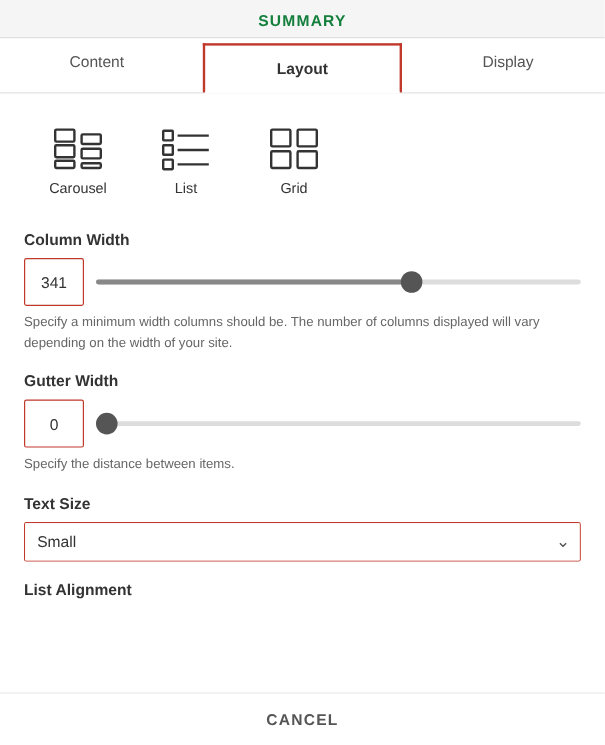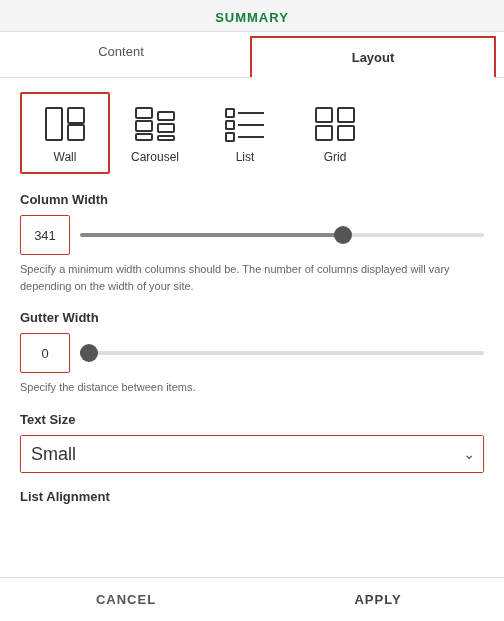--- a/index.html
+++ b/index.html
@@ -162,21 +162,21 @@
     }
     .select-wrapper {
       position: relative;
       width: 100%;
       border: 1.5px solid #c0392b;
       border-radius: 2px;
     }
     .select-field {
       width: 100%;
       padding: 8px 30px 8px 10px;
-      font-size: 18px;
+      font-size: 13px;
       color: #333;
       background: #fff;
       border: none;
       appearance: none;
       cursor: pointer;
       outline: none;
     }
     .select-arrow {
       position: absolute;
       right: 8px;
@@ -221,35 +221,29 @@
   <span>SUMMARY</span>
 </div>
 
 <div class="tabs-row">
   <div class="tab">
     <span>Content</span>
   </div>
   <div class="tab active">
     <span>Layout</span>
   </div>
+  <div class="tab">
+    <span>Display</span>
+  </div>
 </div>
 
 <div class="content-area">
 
   <div class="layout-icons-row">
 
-    <div class="layout-icon-item selected">
-      <svg class="icon-svg" viewBox="0 0 46 40" fill="none" xmlns="http://www.w3.org/2000/svg">
-
-        <rect x="4" y="4" width="16" height="32" rx="1" stroke="#333" stroke-width="2" fill="none"></rect>
-        <rect x="26" y="4" width="16" height="15" rx="1" stroke="#333" stroke-width="2" fill="none"></rect>
-        <rect x="26" y="21" width="16" height="15" rx="1" stroke="#333" stroke-width="2" fill="none"></rect>
-      </svg>
-      <span class="icon-label">Wall</span>
-    </div>
 
     <div class="layout-icon-item">
       <svg class="icon-svg" viewBox="0 0 46 40" fill="none" xmlns="http://www.w3.org/2000/svg">
 
         <rect x="4" y="4" width="16" height="10" rx="1" stroke="#333" stroke-width="2" fill="none"></rect>
         <rect x="4" y="17" width="16" height="10" rx="1" stroke="#333" stroke-width="2" fill="none"></rect>
         <rect x="4" y="30" width="16" height="6" rx="1" stroke="#333" stroke-width="2" fill="none"></rect>
 
         <rect x="26" y="8" width="16" height="8" rx="1" stroke="#333" stroke-width="2" fill="none"></rect>
         <rect x="26" y="20" width="16" height="8" rx="1" stroke="#333" stroke-width="2" fill="none"></rect>
@@ -318,14 +312,13 @@
   </div>
 
   <div class="text-alignment-section">
     <div class="section-label">List Alignment</div>
   </div>
 
 </div>
 
 <div class="footer-row">
   <button class="footer-btn">CANCEL</button>
-  <button class="footer-btn apply">APPLY</button>
 </div>
 
 </body></html>

